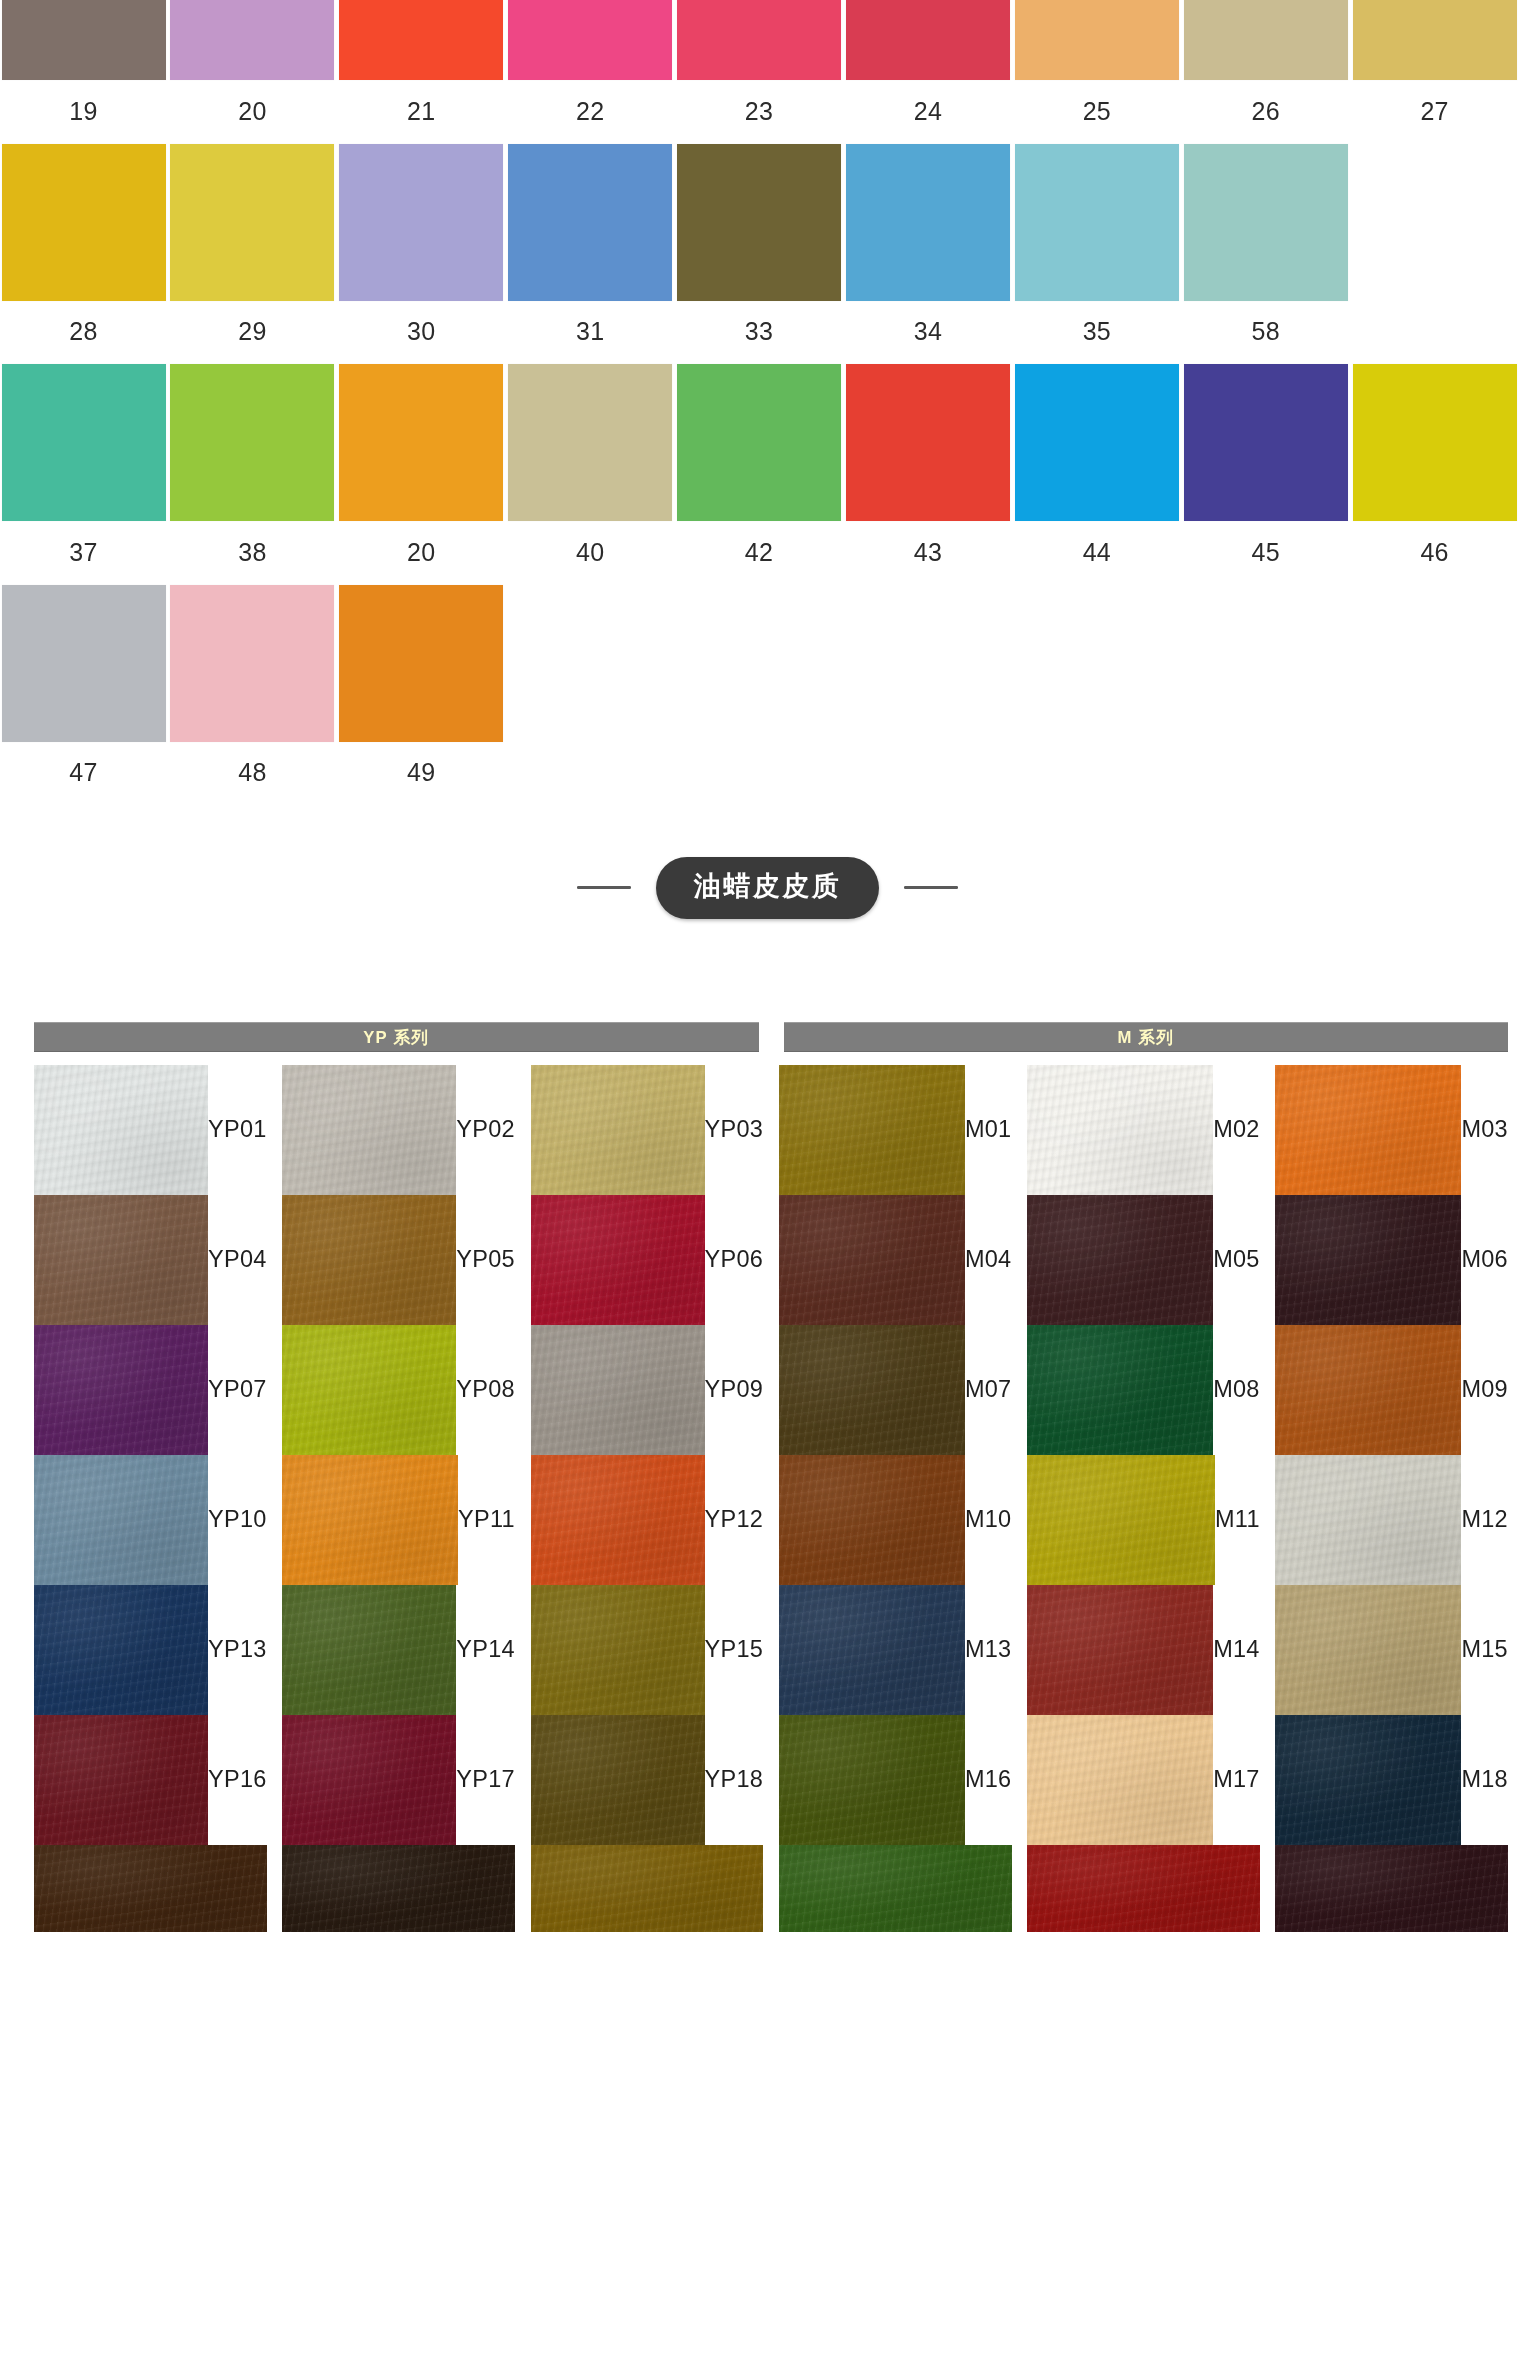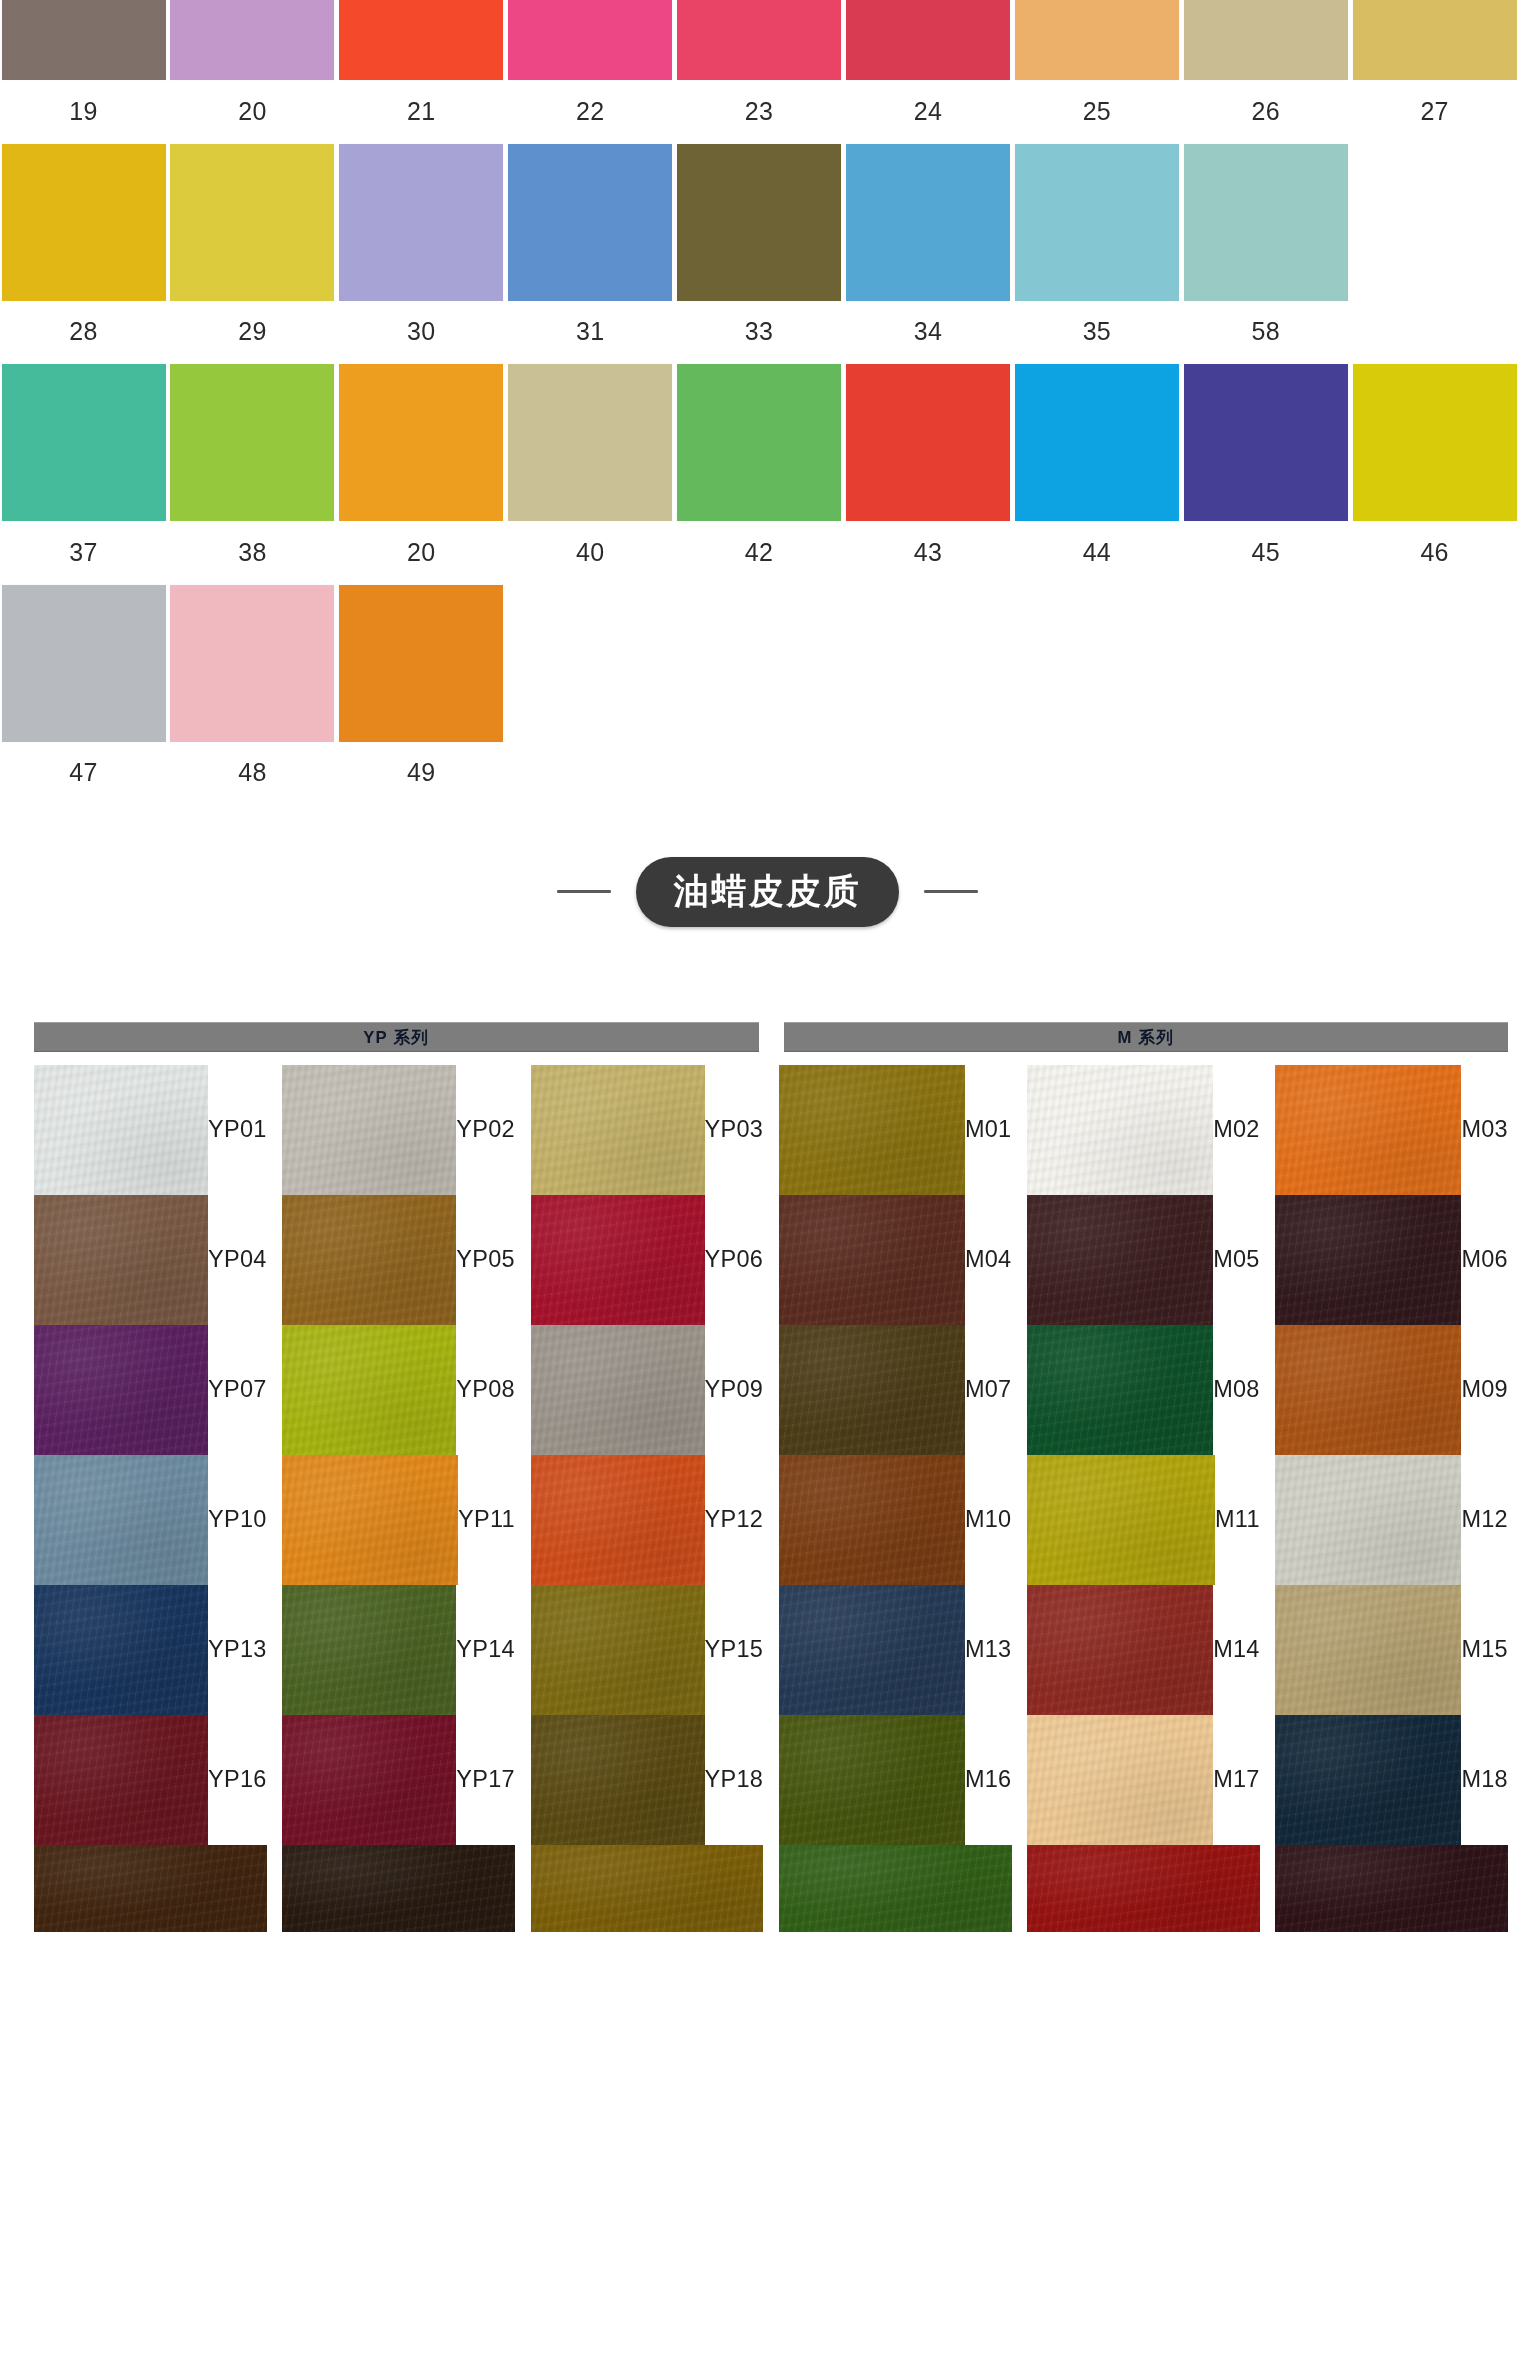--- a/index.html
+++ b/index.html
@@ -72,21 +72,21 @@
     width: 54px;
     height: 3.1px;
     background: #5a5a5a;
     border-radius: 1.2px;
   }
   .st-pill {
     background: #3a3a3a;
     color: #ffffff;
     border-radius: 50px;
     padding: 16px 38px 18.6px 38px;
-    font-size: 35px;
+    font-size: 27px;
     line-height: 1;
     letter-spacing: 2.5px;
     font-weight: 700;
     box-shadow: 0 1.9px 3.7px rgba(0,0,0,0.25);
     white-space: nowrap;
   }
 
   
   .series-headers {
     position: absolute;
@@ -98,21 +98,21 @@
   }
   .series-bar {
     flex: 1;
     height: 30px;
     background: #7d7d7d;
     border-top: 1.9px solid #9d9d9d;
     border-bottom: 1.9px solid #6a6a6a;
     display: flex;
     align-items: center;
     justify-content: center;
-    color: #0f172a;
+    color: #fef9c3;
     font-size: 16.7px;
     font-weight: 700;
     letter-spacing: 1.2px;
   }
 
   
   .leather-grid {
     position: absolute;
     left: 34px;
     top: 1065px;

